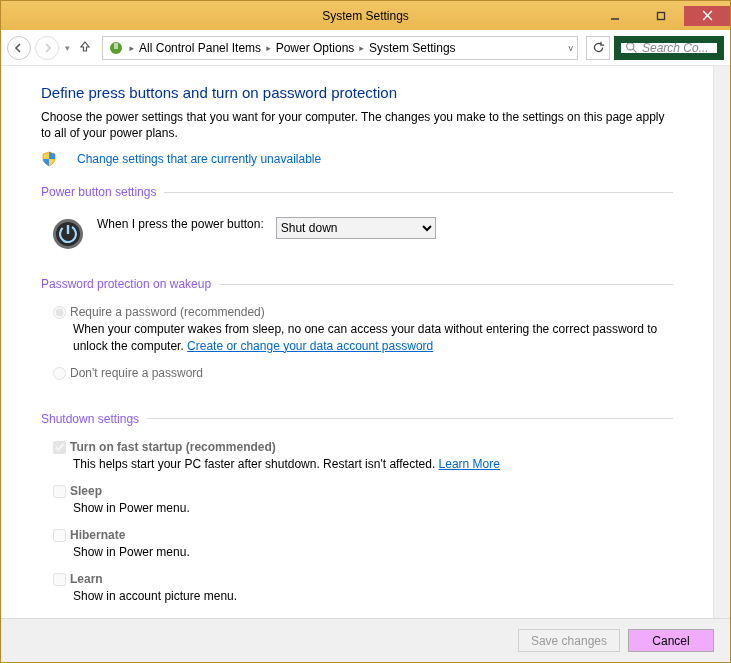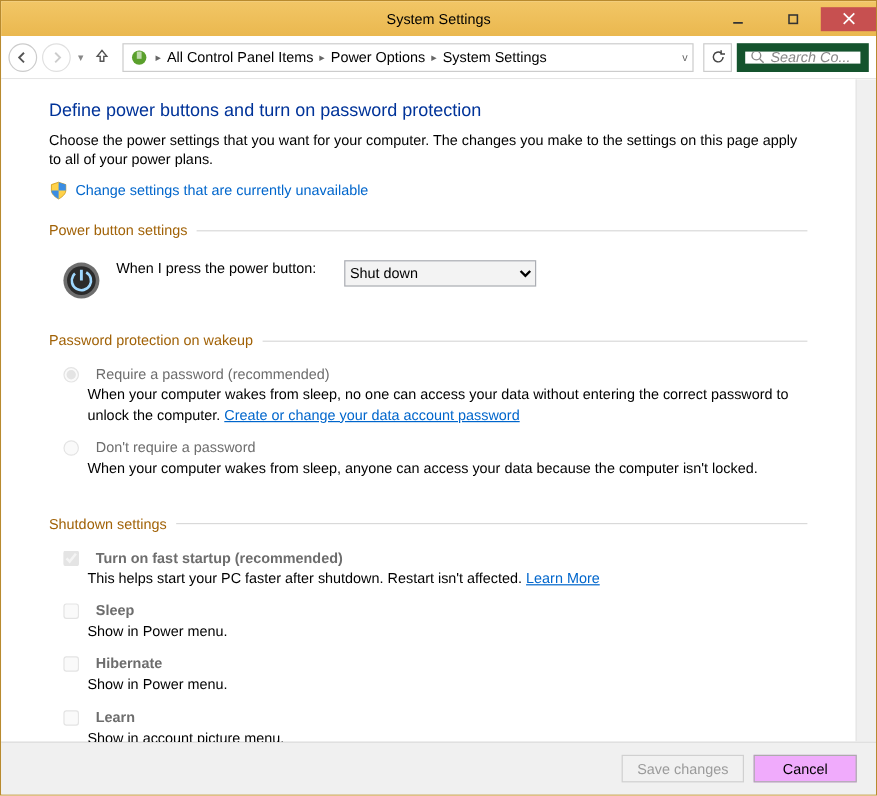--- a/index.html
+++ b/index.html
@@ -136,31 +136,31 @@
   }
   .page-desc {
     font-size: 12px;
     color: #000;
     margin-bottom: 10px;
     line-height: 1.35;
   }
   .shield-link {
     display: flex;
     align-items: center;
-    gap: 6px;
+    gap: 20px;
     margin-bottom: 18px;
   }
   .shield-icon {
     width: 16px; height: 16px;
   }
   a.link { color: #0066cc; text-decoration: none; cursor: pointer; }
   a.link.underline { text-decoration: underline; }
   .group-header {
     font-size: 12px;
-    color: #a16207;
+    color: #8b5cf6;
     margin: 8px 0 12px 0;
     display: flex;
     align-items: center;
     white-space: nowrap;
   }
   .group-header::after {
     content: "";
     flex: 1;
     height: 1px;
     background: #d9d9d9;
@@ -174,29 +174,28 @@
   }
   .power-icon {
     width: 34px; height: 34px;
   }
   select.combo {
     width: 160px;
     height: 22px;
     font-size: 12px;
     border: 1px solid #abadb3;
     background:#f3f3f3;
-    margin-left:11px;
   }
   .radio-block, .check-block {
     padding: 2px 0 10px 12px;
   }
   .radio-row, .check-row {
     display: flex;
     align-items: flex-start;
-    gap: 14px;
+    gap: 4px;
   }
   .radio-label, .check-label {
     color: #6d6d6d;
     font-size: 12px;
   }
   .radio-desc, .check-desc {
     font-size: 12px;
     color: #000;
     padding: 2px 0 0 20px;
     line-height: 1.35;
@@ -308,21 +307,21 @@
           <circle cx="6.5" cy="6.5" r="4.5" fill="none" stroke="#888" stroke-width="1.4"></circle>
           <line x1="10" y1="10" x2="14" y2="14" stroke="#888" stroke-width="1.4"></line>
         </svg>
       <span>Search Co...</span>
     </div>
   </div>
 
   <div class="content-wrap">
     <div class="content">
 
-      <h1 class="page-title">Define power buttons and turn on password protection</h1>
+      <h1 class="page-title">Define press buttons and turn on password protection</h1>
       <p class="page-desc">Choose the power settings that you want for your computer. The changes you make to the settings on this page apply to all of your power plans.</p>
 
       <div class="shield-link">
         <span class="shield-icon">
           <svg width="16" height="16" viewBox="0 0 16 16">
             <path d="M8 1 L14 3 L14 8 C14 12 8 15 8 15 C8 15 2 12 2 8 L2 3 Z" fill="#ffd24a" stroke="#c98f00" stroke-width="0.6"></path>
             <path d="M8 1 L14 3 L14 8 L8 8 Z" fill="#3b8de3"></path>
             <path d="M8 8 L8 15 C8 15 2 12 2 8 Z" fill="#3b8de3"></path>
           </svg>
         </span>
@@ -355,21 +354,20 @@
         <div class="radio-desc">
           <span>When your computer wakes from sleep, no one can access your data without entering the correct password to unlock the computer. </span><a class="link underline">Create or change your data account password</a>
         </div>
       </div>
 
       <div class="radio-block disabled-group">
         <div class="radio-row">
           <input type="radio" disabled="" style="">
           <span class="radio-label">Don't require a password</span>
         </div>
-        <div class="radio-desc">When your computer wakes from sleep, anyone can access your data because the computer isn't locked.</div>
       </div>
 
       <div class="group-header" style="margin-top:22px">Shutdown settings</div>
 
       <div class="check-block disabled-group">
         <div class="check-row">
           <input type="checkbox" checked="" disabled="" style="">
           <span class="check-label" style="font-weight:600">Turn on fast startup (recommended)</span>
         </div>
         <div class="check-desc">

